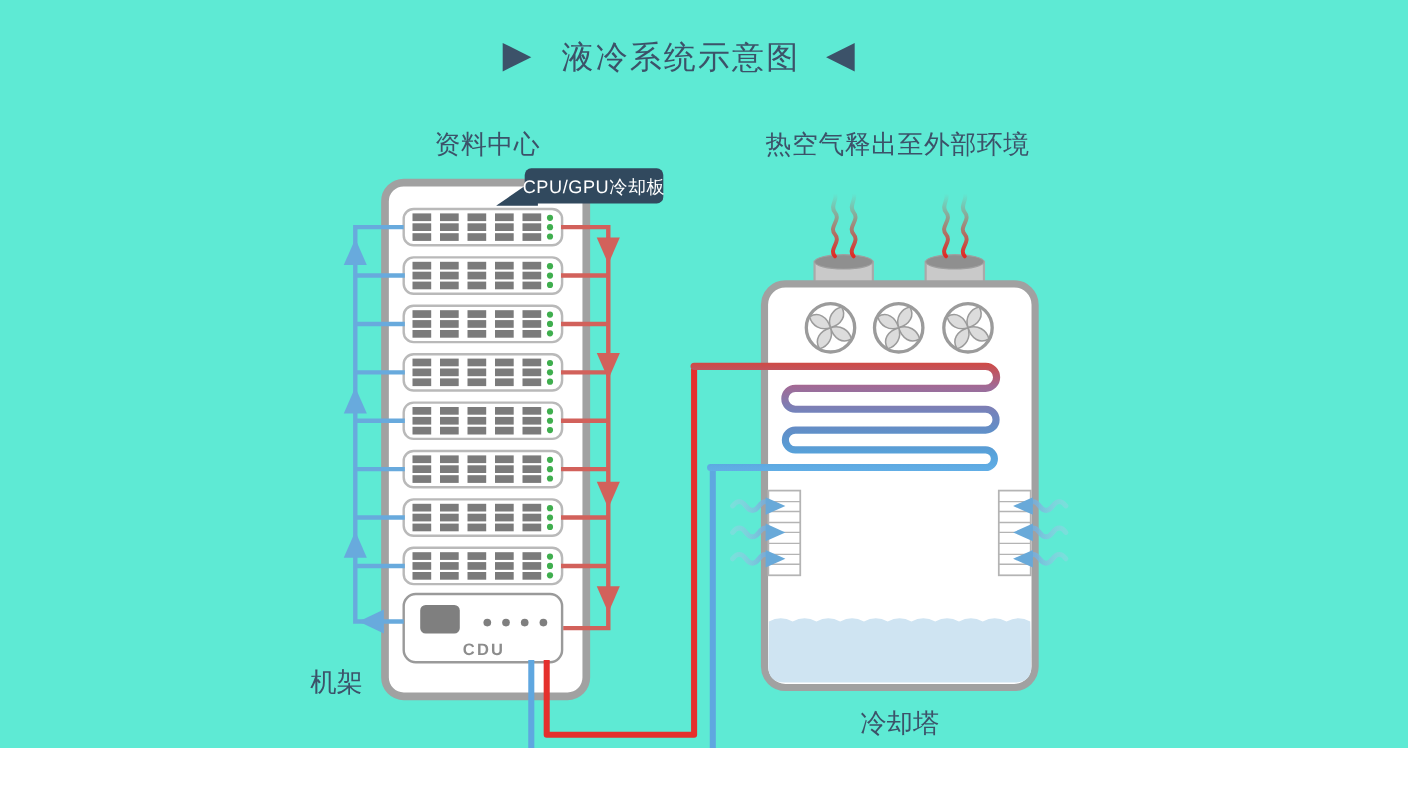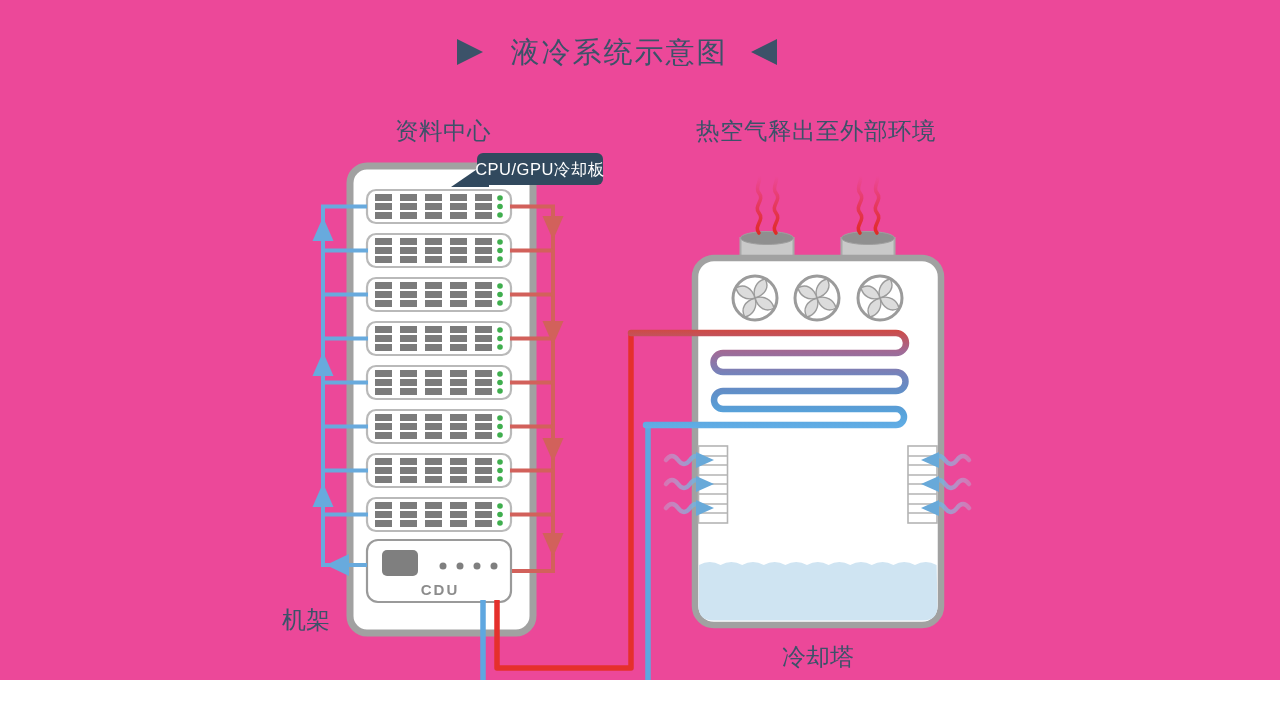--- a/index.html
+++ b/index.html
@@ -1,16 +1,16 @@
 <!DOCTYPE html>
 <html><head>
 <meta charset="utf-8">
 <style>
   html,body{margin:0;padding:0;background:#ffffff;}
-  .stage{position:relative;width:1280px;height:680px;background:#ec4899;overflow:hidden;}
+  .stage{position:relative;width:1280px;height:680px;background:#5eead4;overflow:hidden;}
   svg{display:block;}
   text{font-family:"Liberation Sans", sans-serif;fill:#3c5269;}
   .title-text{font-size:29px;letter-spacing:2px;}
   .section-label{font-size:23.5px;letter-spacing:0.5px;}
   .small-label{font-size:24px;}
   .cdu-text{font-size:15px;font-weight:bold;fill:#8c8c8c;letter-spacing:2px;}
   .callout-text{font-size:16.5px;fill:#ffffff;letter-spacing:0.5px;}
 </style>
 </head>
 <body>

